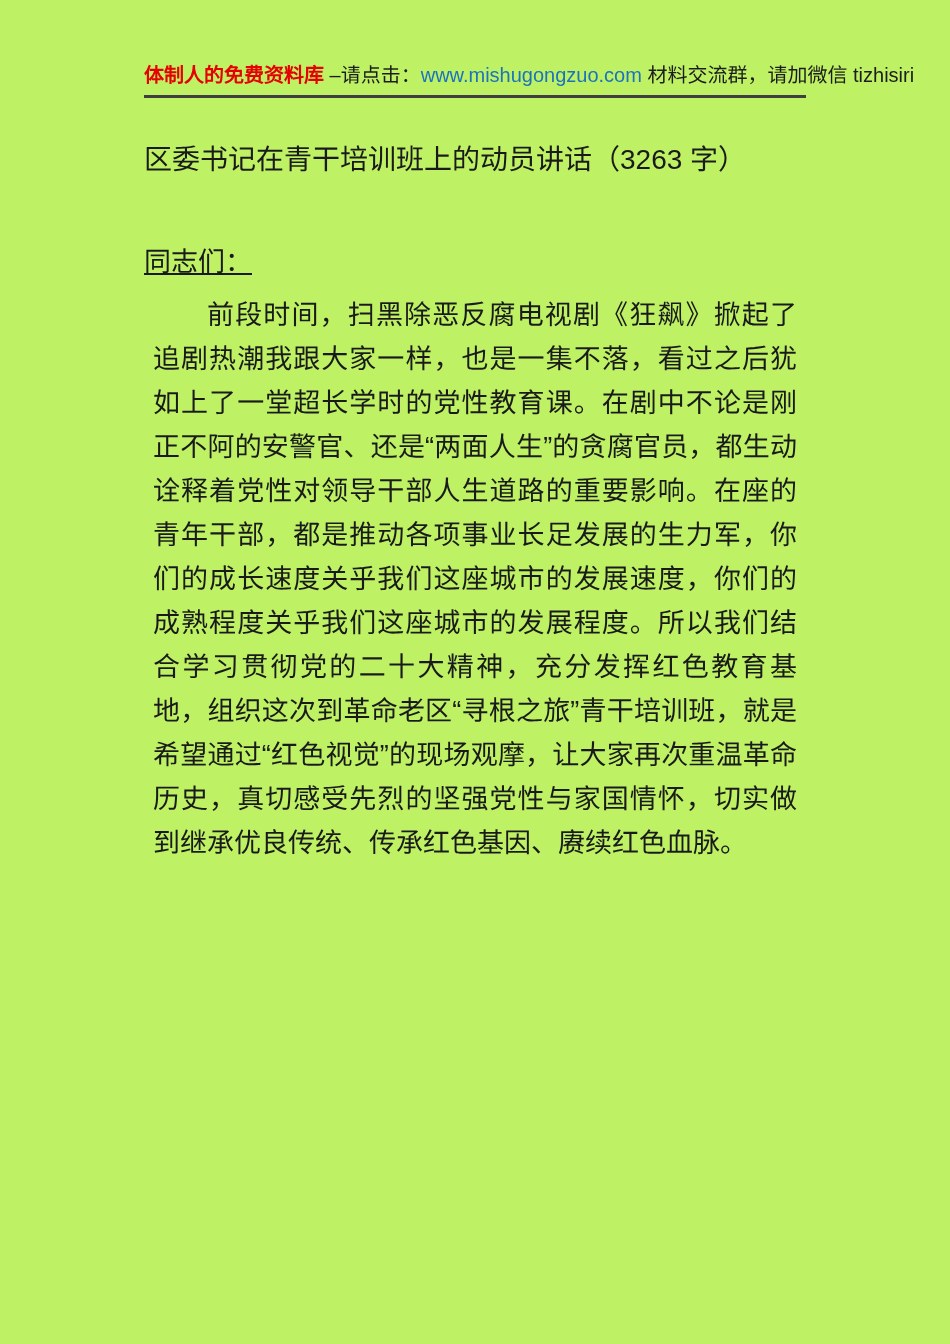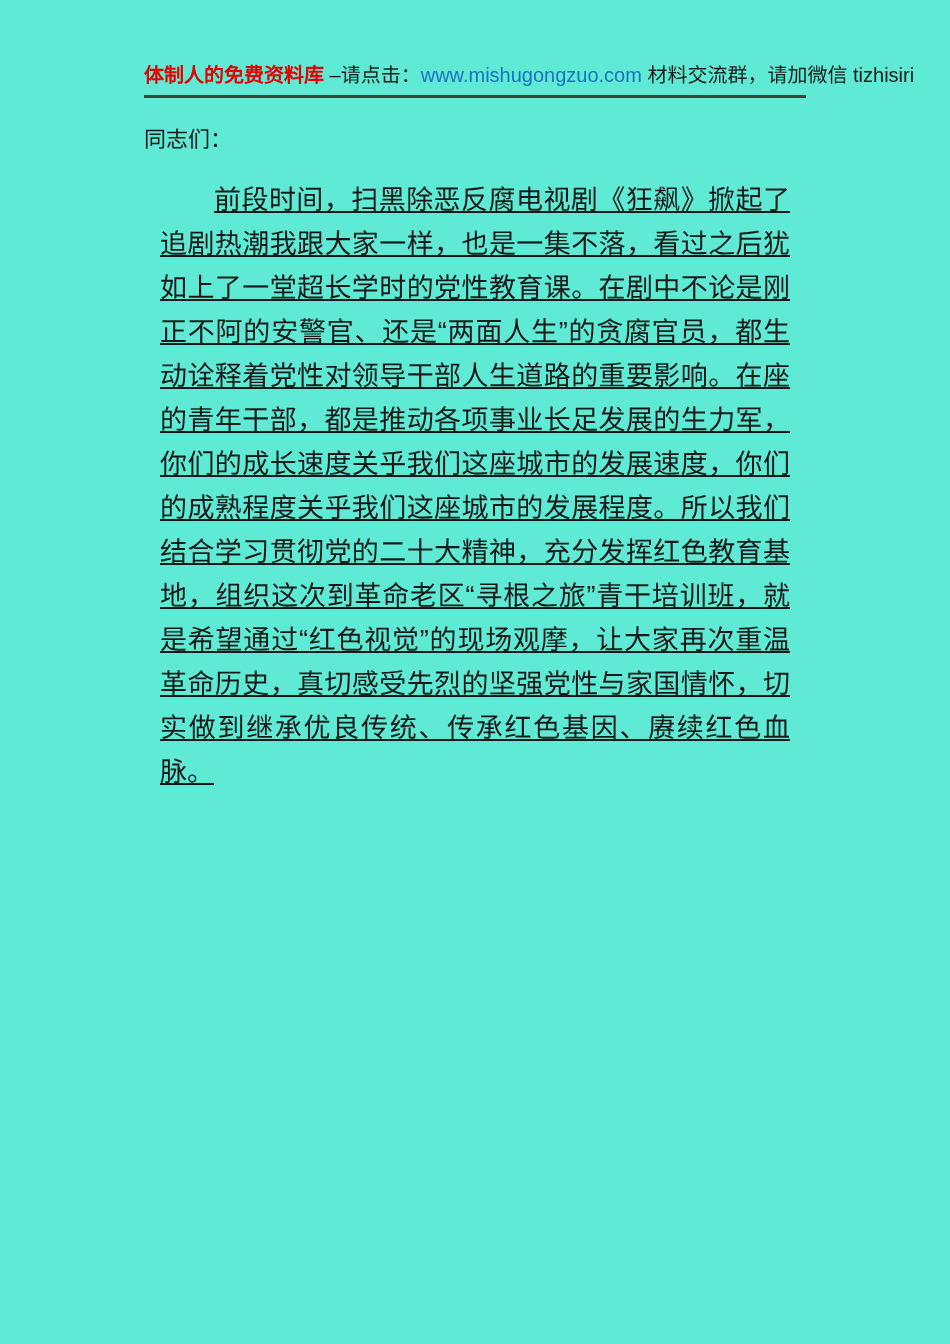--- a/index.html
+++ b/index.html
@@ -4,21 +4,21 @@
 <style>
   html, body {
     margin: 0;
     padding: 0;
     background: #ffffff;
   }
   .page {
     position: relative;
     width: 950px;
     height: 1344px;
-    background: #5eead4;
+    background: #bef264;
     overflow: hidden;
     font-family: "Liberation Sans", sans-serif;
     color: #1a1a1a;
   }
   .content {
     width: 662px;
     margin: 0 auto;
   }
   
   .promo-header {
@@ -47,47 +47,48 @@
   }
   
   .doc-title {
     margin: 42px 0 0 0;
     font-size: 28px;
     font-weight: 400;
     line-height: 40px;
     color: #1a1a1a;
   }
   .salutation {
-    margin: 20px 0 0 0;
-    font-size: 22px;
+    margin: 60px 0 0 0;
+    font-size: 27px;
     line-height: 44px;
+    text-decoration: underline;
   }
   .para {
-    margin: 16px;
+    margin: 9px;
     font-size: 27px;
     line-height: 44px;
     text-align: justify;
     text-indent: 2em;
     color: #1a1a1a;
-    text-decoration: underline;
   }
   .para + .para {
     margin-top: 4px;
   }
 </style>
 </head>
 <body>
 
 <div class="page">
   <div class="content">
 
     <div class="promo-header">
       <span class="brand" style="color: rgb(230, 0, 0);">体制人的免费资料库</span><span class="prompt"> –请点击：</span><a class="site-link" style="color: rgb(27, 115, 190);">www.mishugongzuo.com</a><span class="suffix"> 材料交流群，请加微信 tizhisiri</span>
     </div>
 
+    <h1 class="doc-title">区委书记在青干培训班上的动员讲话（3263 字）</h1>
 
     <p class="salutation">同志们：</p>
 
     <p class="para">前段时间，扫黑除恶反腐电视剧《狂飙》掀起了追剧热潮我跟大家一样，也是一集不落，看过之后犹如上了一堂超长学时的党性教育课。在剧中不论是刚正不阿的安警官、还是“两面人生”的贪腐官员，都生动诠释着党性对领导干部人生道路的重要影响。在座的青年干部，都是推动各项事业长足发展的生力军，你们的成长速度关乎我们这座城市的发展速度，你们的成熟程度关乎我们这座城市的发展程度。所以我们结合学习贯彻党的二十大精神，充分发挥红色教育基地，组织这次到革命老区“寻根之旅”青干培训班，就是希望通过“红色视觉”的现场观摩，让大家再次重温革命历史，真切感受先烈的坚强党性与家国情怀，切实做到继承优良传统、传承红色基因、赓续红色血脉。</p>
 
 
   </div>
 </div>
 
 </body></html>

